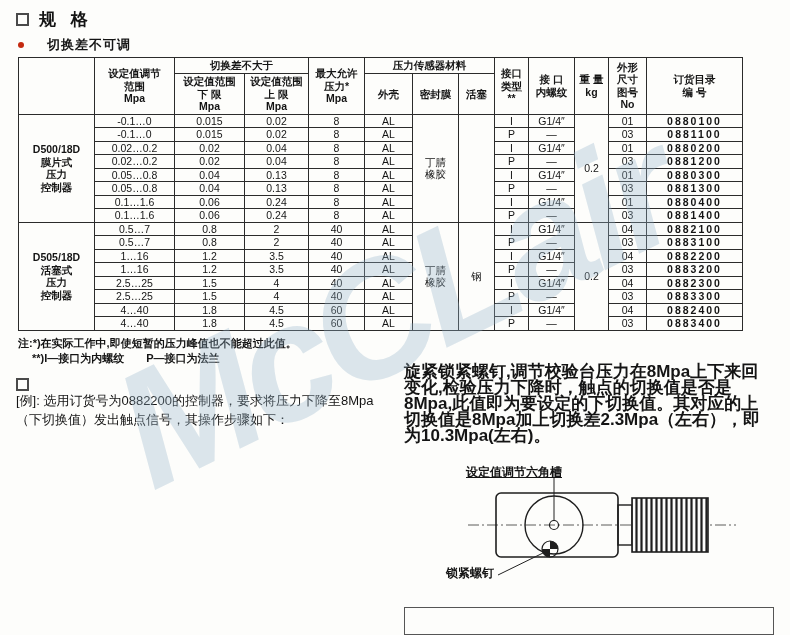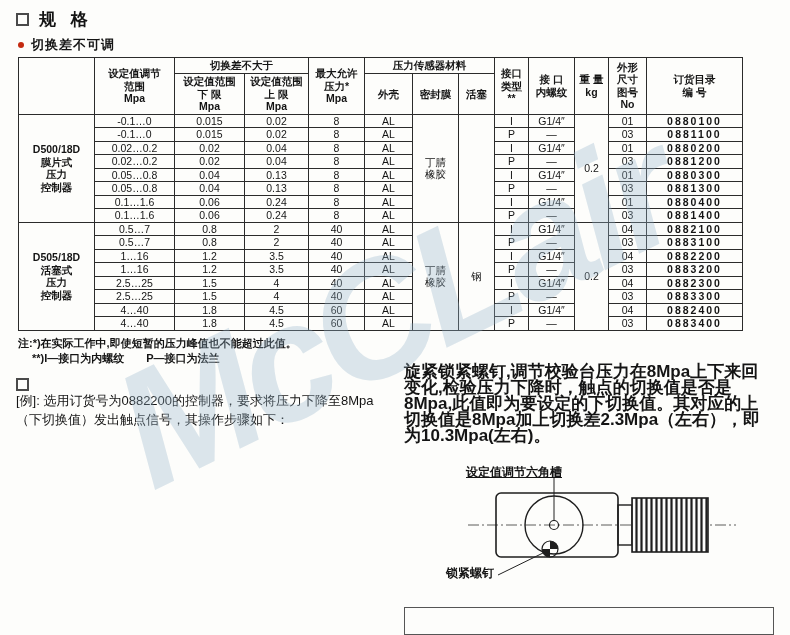--- a/index.html
+++ b/index.html
@@ -21,21 +21,21 @@
     letter-spacing:-8px;
     color:rgba(148,180,202,0.32);
     z-index:6; pointer-events:none; white-space:nowrap;
   }
 
   
   .sec-title { display:flex; align-items:center; gap:10px; margin:0; }
   .sq { width:13px; height:13px; border:2px solid #4a4a4a; display:inline-block; flex:0 0 auto; }
   .sec-title-text { font-size:17px; font-weight:bold; letter-spacing:5px; }
 
-  .red-note { display:flex; align-items:center; gap:7px; margin:5px 0 3px 2px; }
+  .red-note { display:flex; align-items:center; gap:23px; margin:5px 0 3px 2px; }
   .reddot { width:6px; height:6px; border-radius:50%; background:#c42a10; display:inline-block; }
   .red-note span[data-bind] { font-size:13px; font-weight:bold; letter-spacing:1px; }
 
   
   table.spec-table { border-collapse:collapse; table-layout:fixed; margin:3px 0 0 2px; background:transparent; border:1.5px solid #1a1a1a; }
   .spec-table th, .spec-table td {
     border:1px solid #2b2b2b;
     font-size:10.5px; line-height:12.5px;
     text-align:center; vertical-align:middle;
     padding:0 1px; white-space:pre-line;

